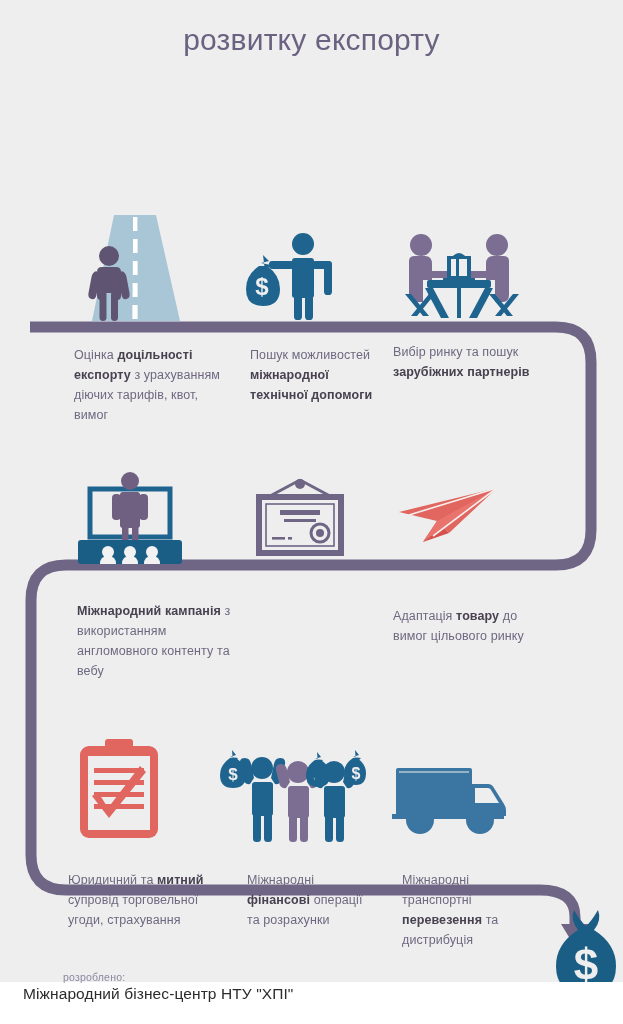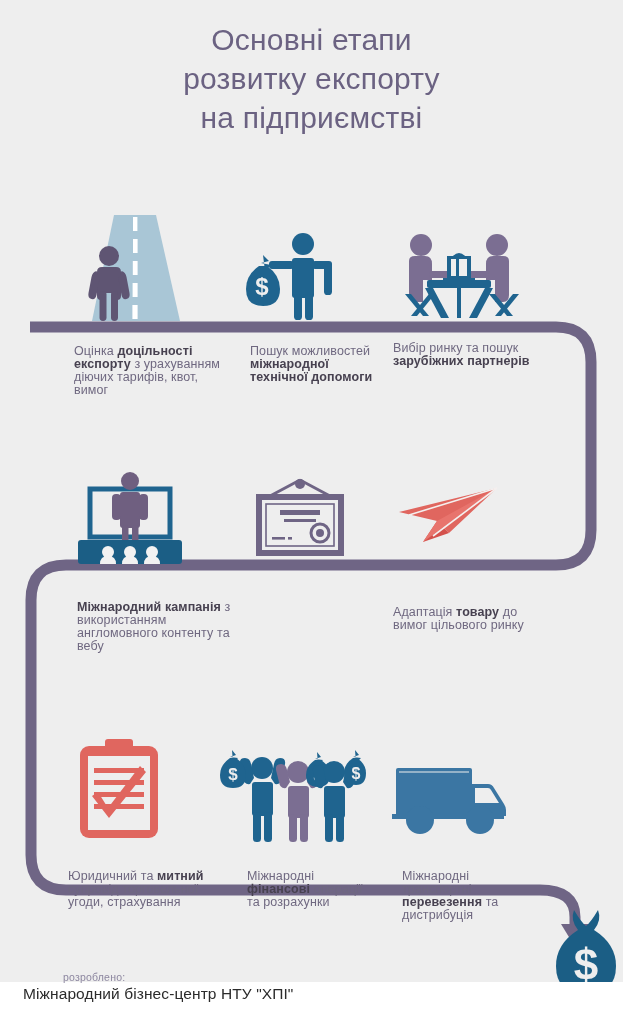--- a/index.html
+++ b/index.html
@@ -30,21 +30,21 @@
 
   
   .icon-box{position:absolute;}
   .icon-box svg{display:block;}
 
   
   .txt{
     position:absolute;
     color:#6f6880;
     font-size:12.5px;
-    line-height:13px;
+    line-height:20px;
     letter-spacing:.1px;
   }
   .txt b{font-weight:700;color:#474150;}
   .txt .lead{font-weight:400;}
 
   
   .footer-bar{
     position:absolute;left:0;bottom:0;width:623px;height:42px;
     background:#ffffff;
   }
@@ -56,23 +56,21 @@
     position:absolute;left:23px;top:985px;
     font-size:15.5px;color:#2b2b2b;letter-spacing:.1px;
   }
 </style>
 </head>
 <body>
 
 <div id="root">
 
   <div class="title-block">
-    <span class="title-line">Основні етапи</span>
     <span class="title-line">розвитку експорту</span>
-    <span class="title-line">на підприємстві</span>
   </div>
 
   <svg id="pathSvg" viewBox="0 0 623 1024">
 
     <path d="M30,327 L556,327 Q591,327 591,362 L591,530 Q591,565 556,565 L66,565 Q31,565 31,600 L31,855 Q31,890 66,890 L540,890 Q575,890 575,917 L575,930" fill="none" stroke="#6f6585" stroke-width="11" stroke-linecap="butt"></path>
 
     <path d="M561,924 L575,947 L589,924 Z" fill="#6f6585"></path>
   </svg>
 
   <div class="icon-box" style="left:72px;top:203px;">

